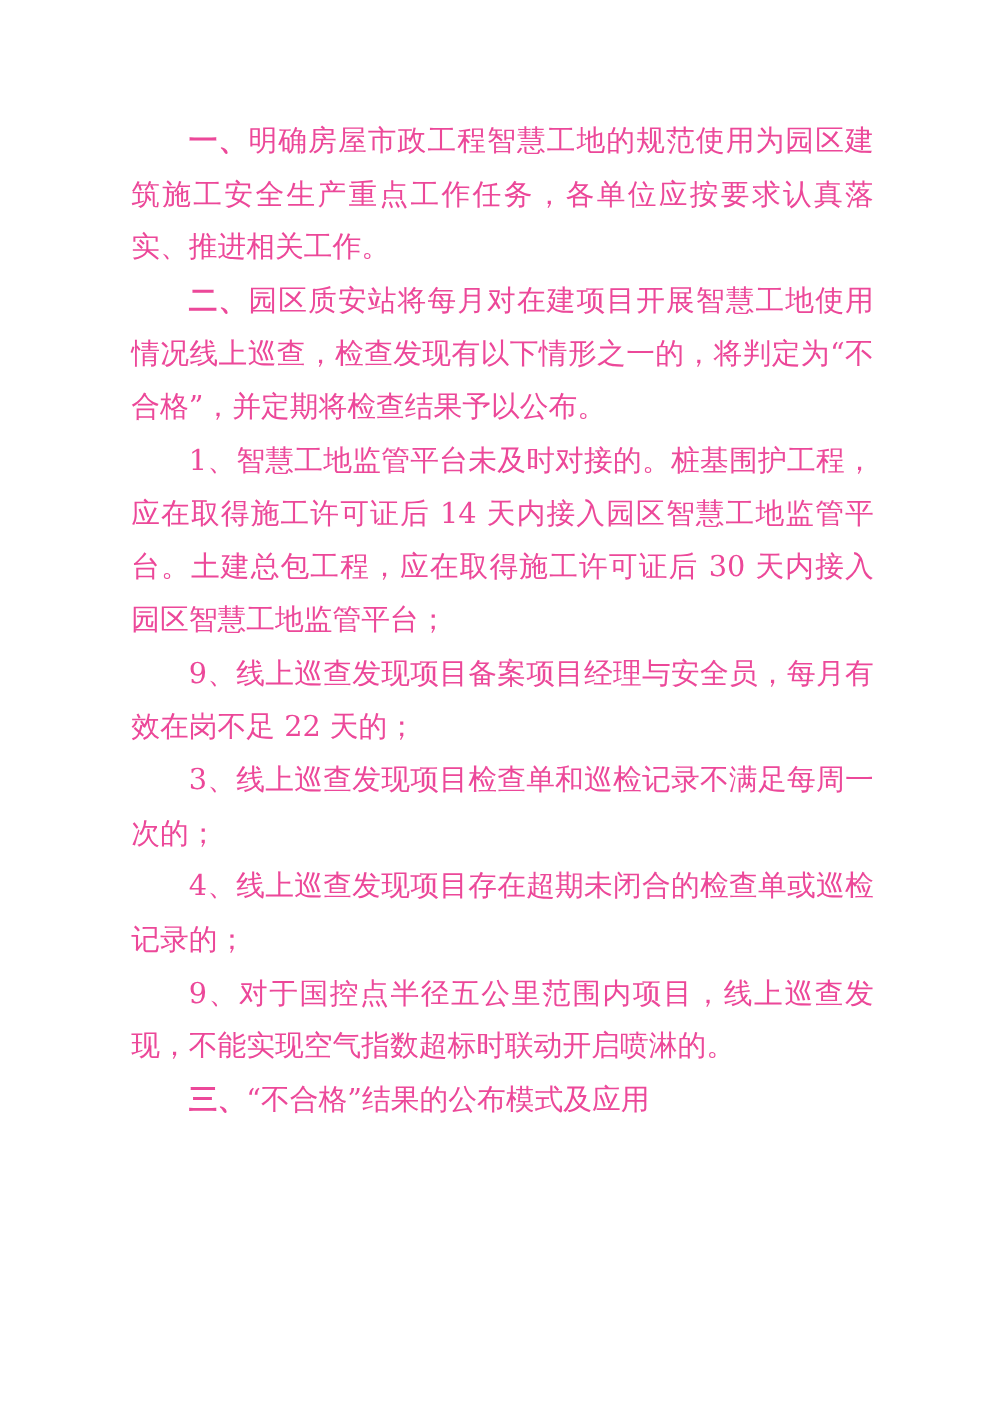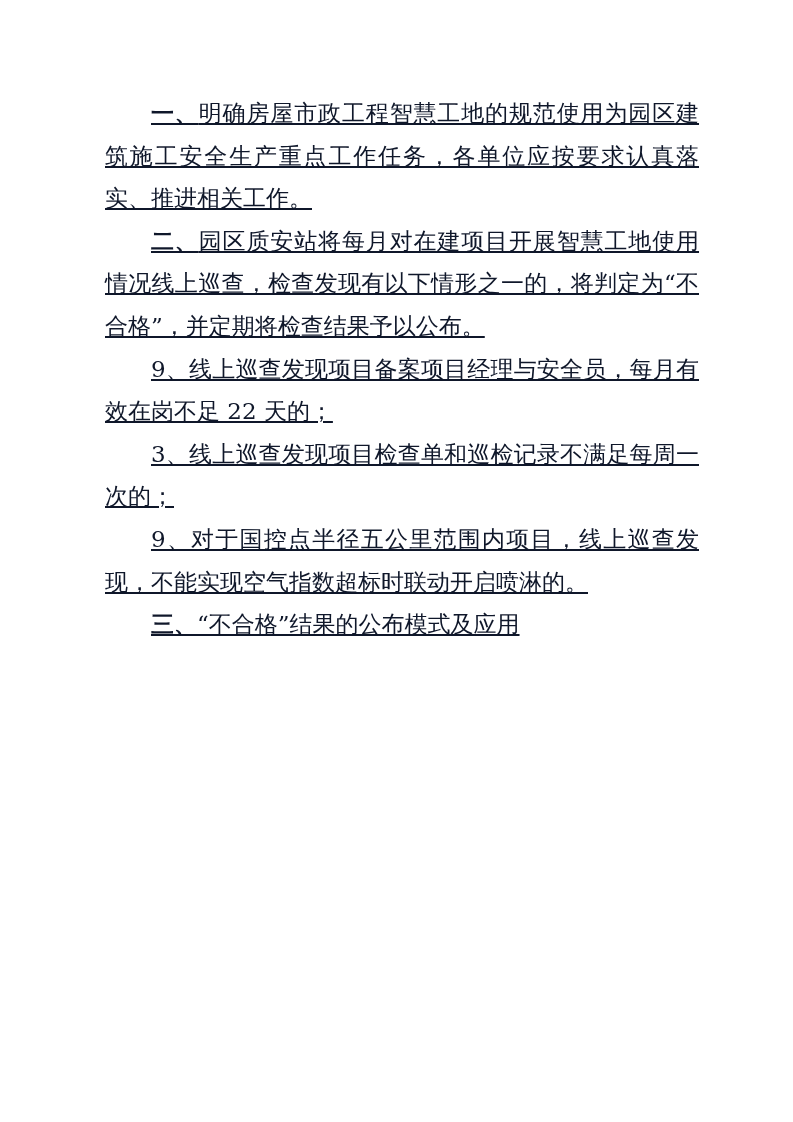--- a/index.html
+++ b/index.html
@@ -14,27 +14,26 @@
     position: relative;
     width: 793px;
     height: 1122px;
     background: #ffffff;
   }
   .doc-body {
     position: absolute;
     left: 105px;
     top: 92px;
     width: 594px;
-    color: #0f172a;
+    color: #ec4899;
     font-family: "DejaVu Serif", "Liberation Serif", serif;
     font-size: 23px;
     line-height: 42.6px;
     text-align: justify;
     text-justify: inter-ideograph;
-    text-decoration: underline;
   }
   p.para {
     margin: 0;
     padding: 0;
     text-indent: 2em;
     word-break: break-all;
   }
   .pfx.bold {
     font-weight: bold;
   }
@@ -42,25 +41,27 @@
 </head>
 <body>
 
 <div class="page">
   <div class="doc-body">
 
     <p class="para"><span class="pfx bold">一、</span><span>明确房屋市政工程智慧工地的规范使用为园区建筑施工安全生产重点工作任务，各单位应按要求认真落实、推进相关工作。</span></p>
 
     <p class="para"><span class="pfx bold">二、</span><span>园区质安站将每月对在建项目开展智慧工地使用情况线上巡查，检查发现有以下情形之一的，将判定为“不合格”，并定期将检查结果予以公布。</span></p>
 
+    <p class="para"><span class="pfx"></span><span>1、智慧工地监管平台未及时对接的。桩基围护工程，应在取得施工许可证后 14 天内接入园区智慧工地监管平台。土建总包工程，应在取得施工许可证后 30 天内接入园区智慧工地监管平台；</span></p>
 
     <p class="para"><span class="pfx"></span><span>9、线上巡查发现项目备案项目经理与安全员，每月有效在岗不足 22 天的；</span></p>
 
     <p class="para"><span class="pfx"></span><span>3、线上巡查发现项目检查单和巡检记录不满足每周一次的；</span></p>
 
+    <p class="para"><span class="pfx"></span><span>4、线上巡查发现项目存在超期未闭合的检查单或巡检记录的；</span></p>
 
 
 
     <p class="para"><span class="pfx"></span><span>9、对于国控点半径五公里范围内项目，线上巡查发现，不能实现空气指数超标时联动开启喷淋的。</span></p>
 
     <p class="para"><span class="pfx bold">三、</span><span>“不合格”结果的公布模式及应用</span></p>
 
 
   </div>
 </div>

